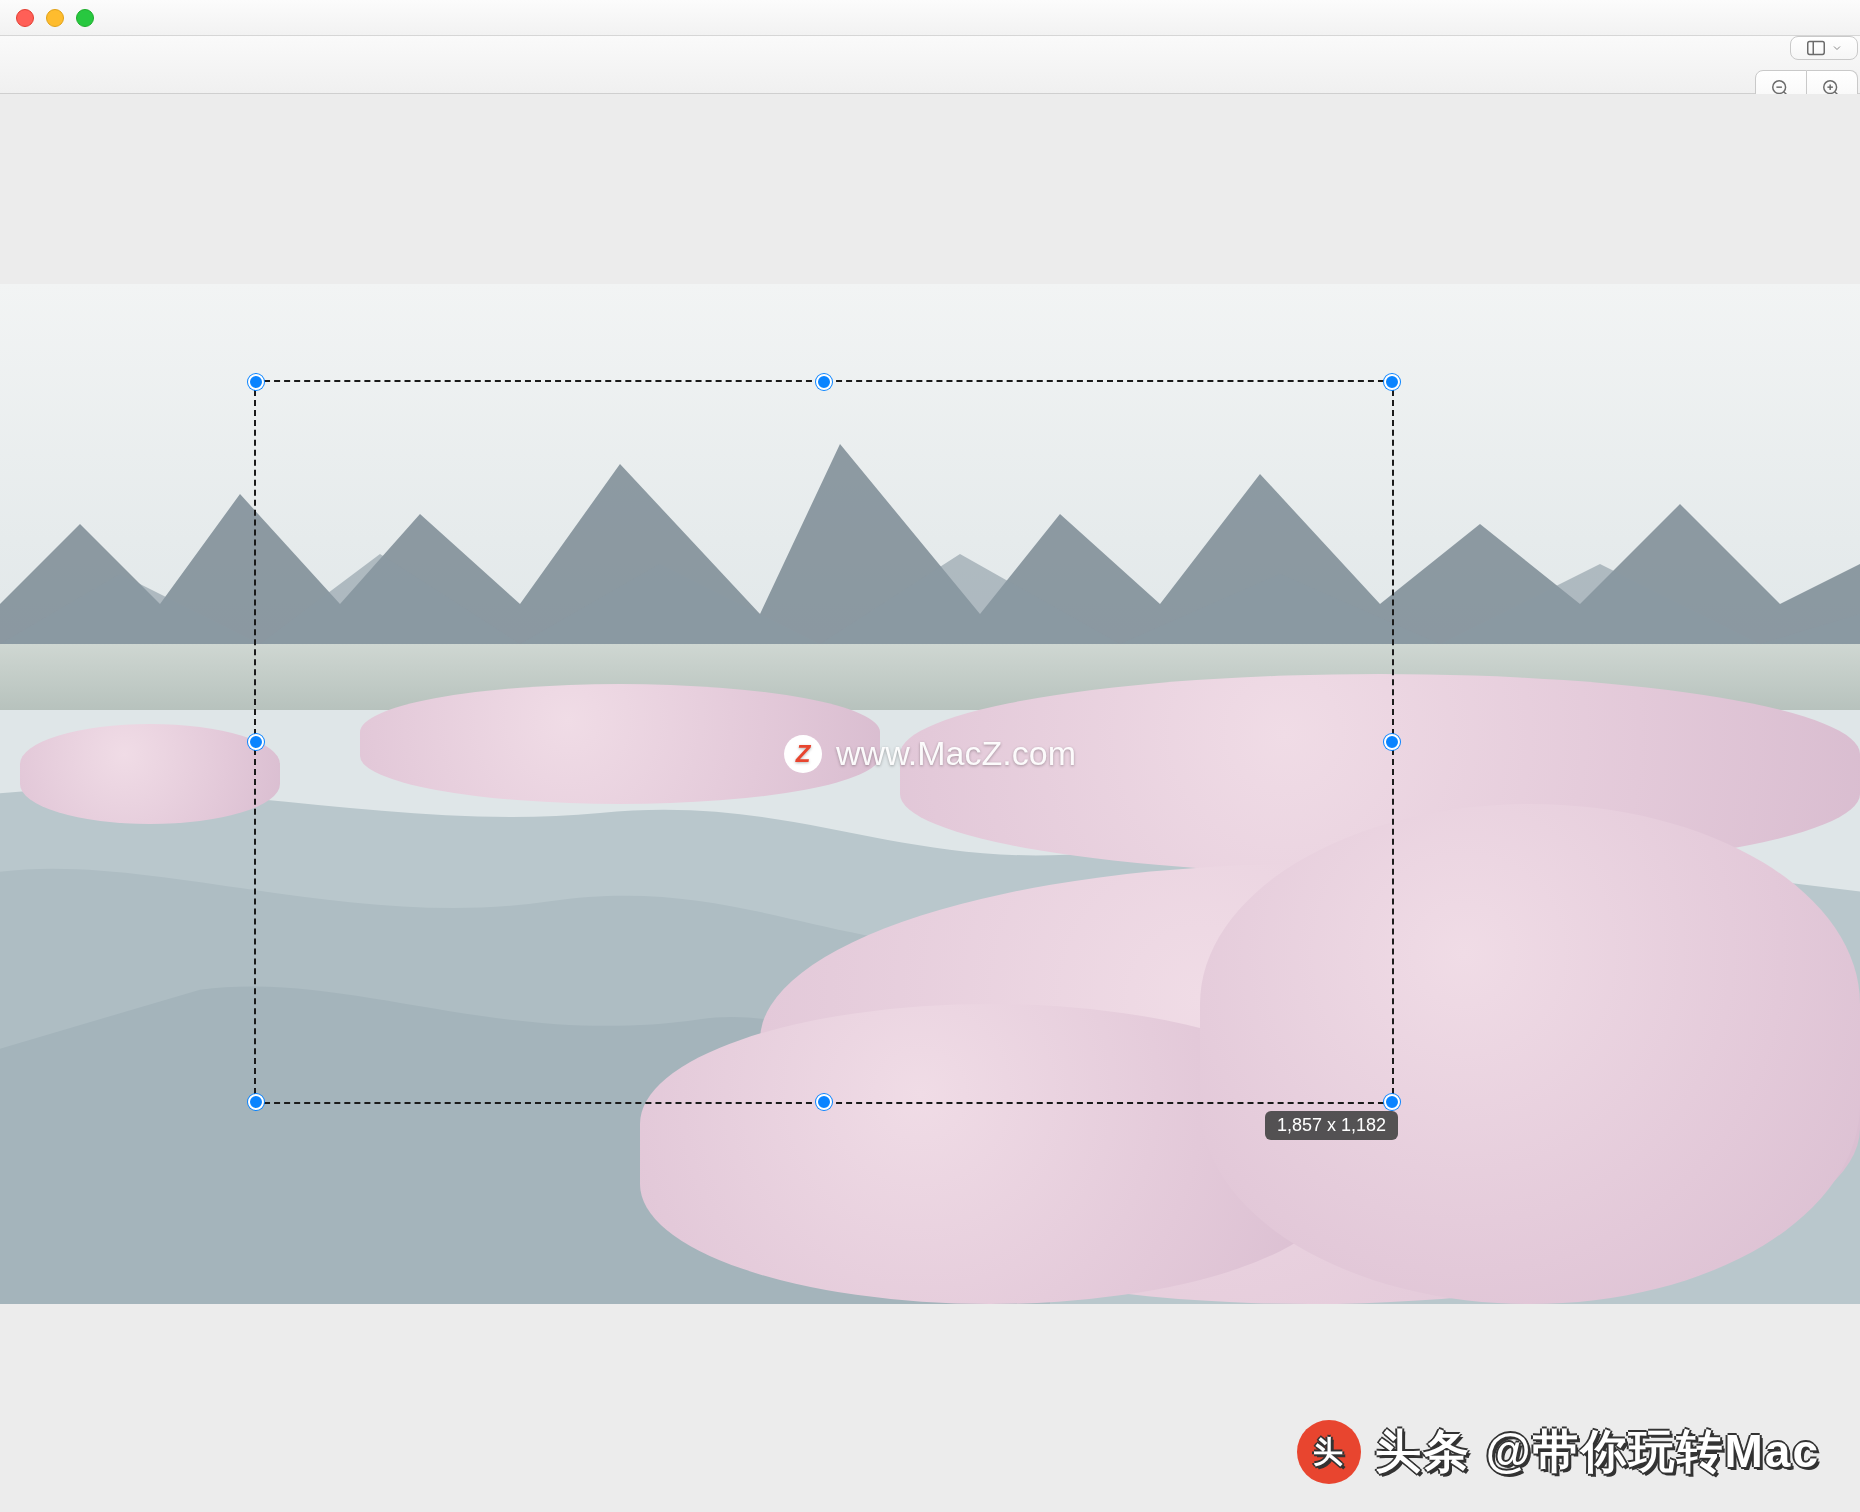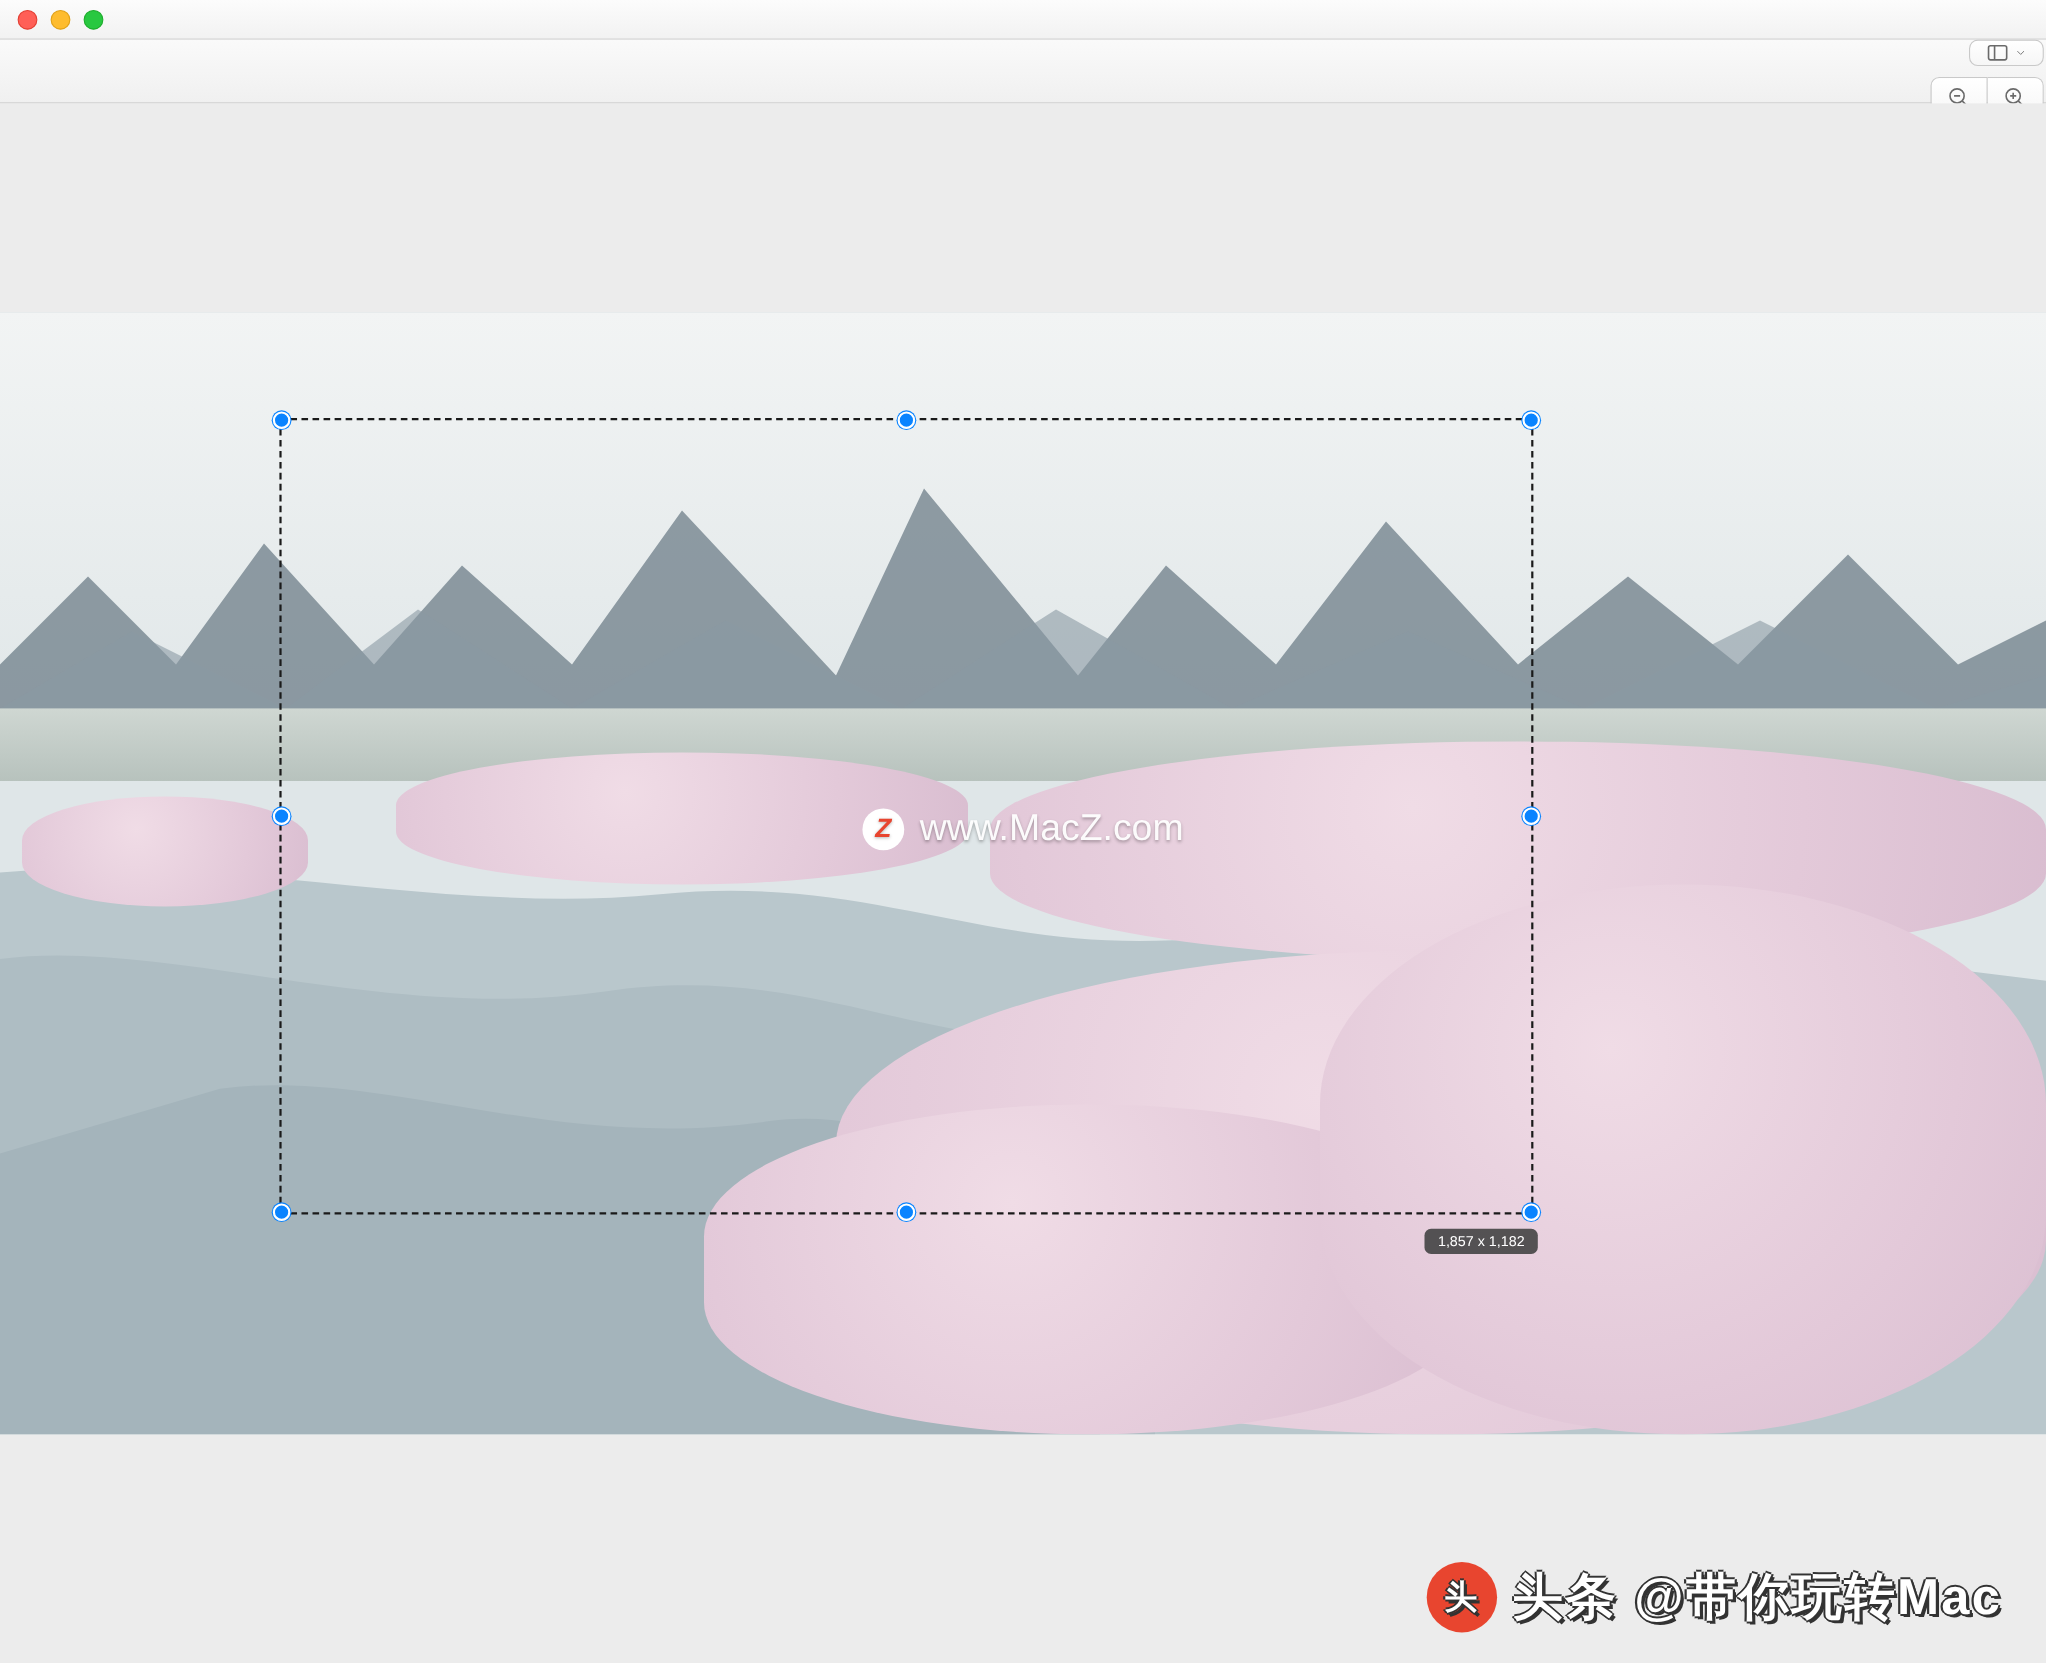--- a/index.html
+++ b/index.html
@@ -123,21 +123,21 @@
     background:transparent;
   }
   .handle{position:absolute;width:16px;height:16px;border-radius:50%;
     background:#0a84ff;border:2px solid #fff;box-shadow:0 0 0 1px #0a84ff;}
   .h-tl{top:-8px;left:-8px;} .h-tc{top:-8px;left:calc(50% - 8px);} .h-tr{top:-8px;right:-8px;}
   .h-ml{top:calc(50% - 8px);left:-8px;} .h-mr{top:calc(50% - 8px);right:-8px;}
   .h-bl{bottom:-8px;left:-8px;} .h-bc{bottom:-8px;left:calc(50% - 8px);} .h-br{bottom:-8px;right:-8px;}
   .dim-tip{
     position:absolute; bottom:-38px; right:-6px;
     background:rgba(70,70,70,0.92); color:#fff;
-    padding:4px 12px; border-radius:6px; font-size:13px;
+    padding:4px 12px; border-radius:6px; font-size:18px;
     white-space:nowrap;
   }
   .footer-wm{
     position:absolute; bottom:28px; right:40px;
     display:flex; align-items:center; gap:14px;
     color:#fff; font-size:46px; font-weight:600;
     text-shadow:-2px 0 #333,2px 0 #333,0 -2px #333,0 2px #333, 3px 3px 0 #333;
     letter-spacing:2px;
   }
   .footer-logo{

